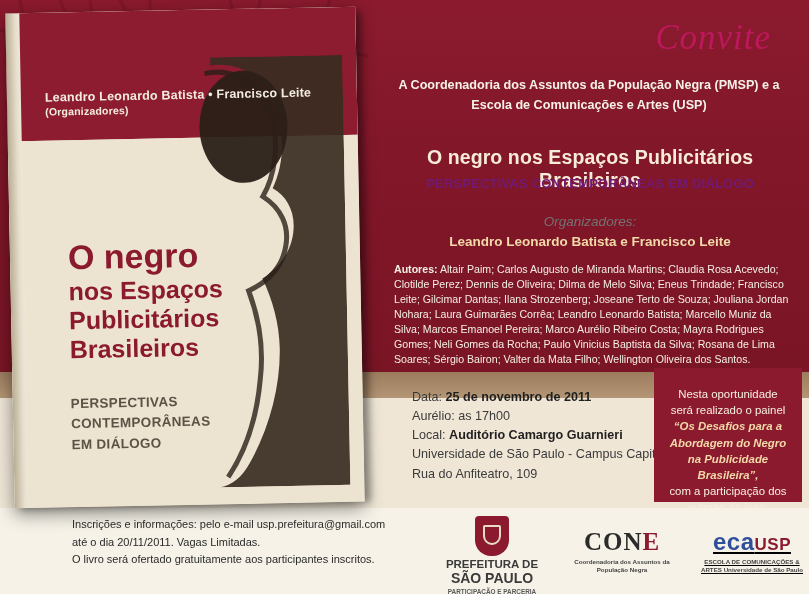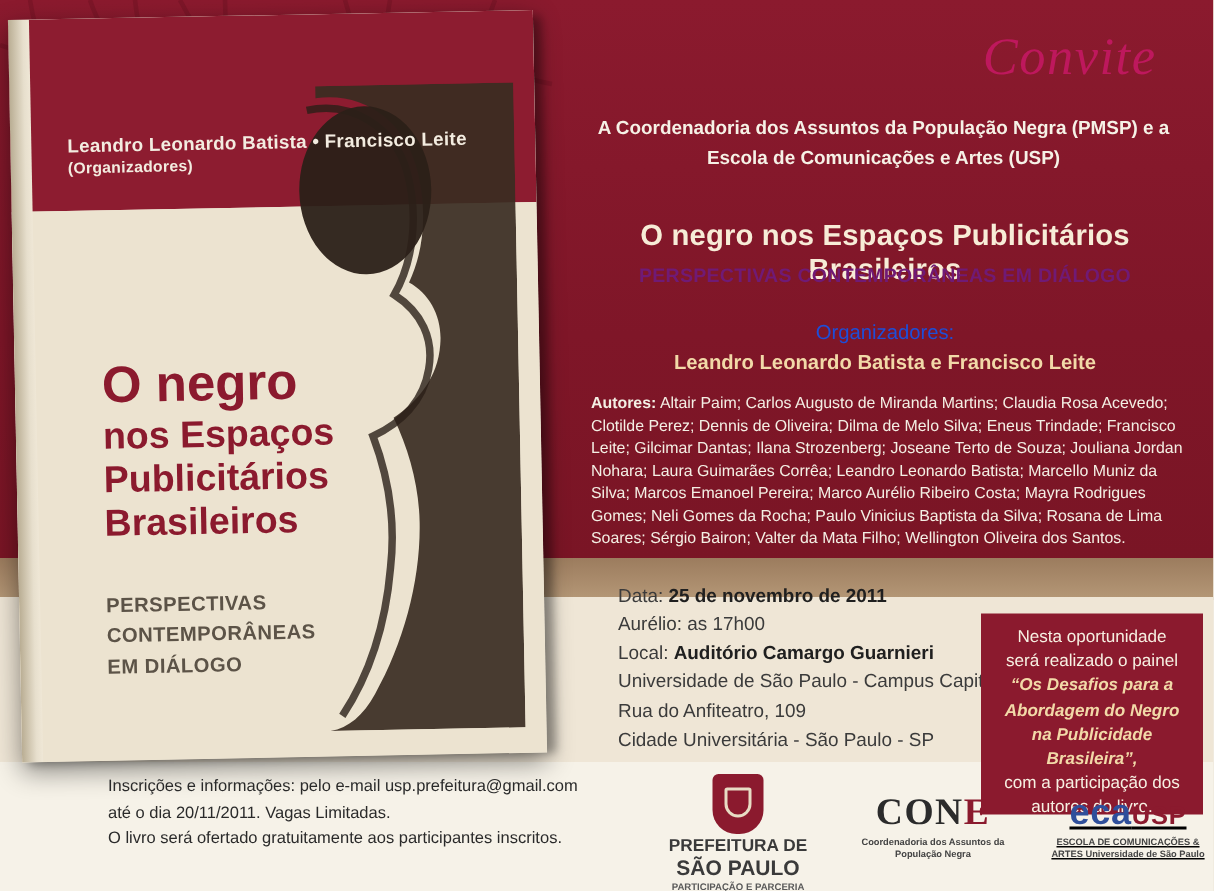--- a/index.html
+++ b/index.html
@@ -172,22 +172,23 @@
     color: #701a75;
     font-size: 13px;
     font-weight: bold;
     letter-spacing: .2px;
   }
   .orgs-label {
     position: absolute;
     left: 380px; top: 214px;
     width: 420px;
     text-align: center;
-    color: #1d4ed8;
+    color: #737373;
     font-size: 13.5px;
+    font-style: italic;
   }
   .orgs-names {
     position: absolute;
     left: 380px; top: 234px;
     width: 420px;
     text-align: center;
     color: #f2d9a8;
     font-size: 13.5px;
     font-weight: bold;
   }
@@ -214,23 +215,22 @@
   
   .sidebox {
     position: absolute;
     left: 654px; top: 368px;
     width: 148px; height: 134px;
     background: #8b1a2e;
     color: #f7f0e2;
     font-size: 11.4px;
     line-height: 1.42;
     text-align: center;
-    padding: 8px 8px 0 8px;
+    padding: 18px 8px 0 8px;
     box-sizing: border-box;
-    margin-top: 41px;
   }
   .sidebox .ital { font-style: italic; font-weight: bold; color: #f2d9a8; }
   
   .footer-text {
     position: absolute;
     left: 72px; top: 516px;
     width: 380px;
     color: #2a2a2a;
     font-size: 11px;
     line-height: 1.6;
@@ -382,21 +382,20 @@
     <div>
       <span>Aurélio:</span>
       <span>as 17h00</span>
     </div>
     <div>
       <span>Local:</span>
       <span class="val-b">Auditório Camargo Guarnieri</span>
     </div>
     <div>Universidade de São Paulo - Campus Capital</div>
     <div>Rua do Anfiteatro, 109</div>
-    <div>Cidade Universitária - São Paulo - SP</div>
   </div>
 
   <div class="sidebox">
     <div>Nesta oportunidade</div>
     <div>será realizado o painel</div>
     <div class="ital">“Os Desafios para a Abordagem do Negro na Publicidade Brasileira”,</div>
     <div>com a participação dos</div>
     <div>autores do livro.</div>
   </div>
 

